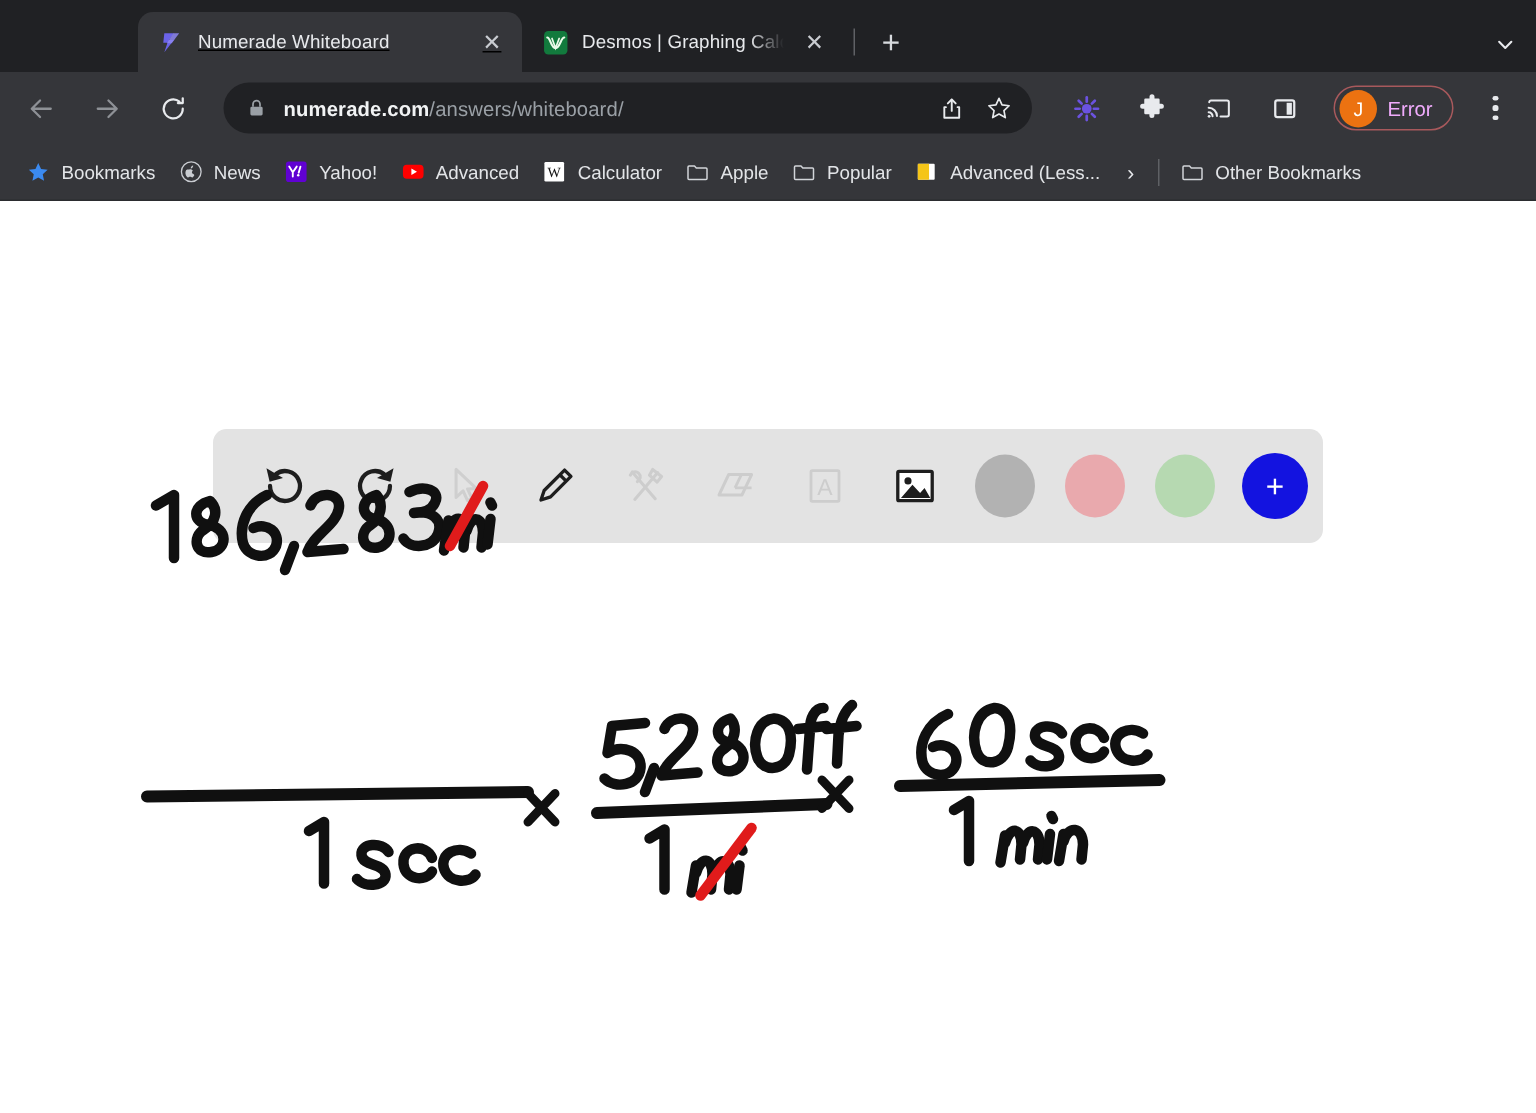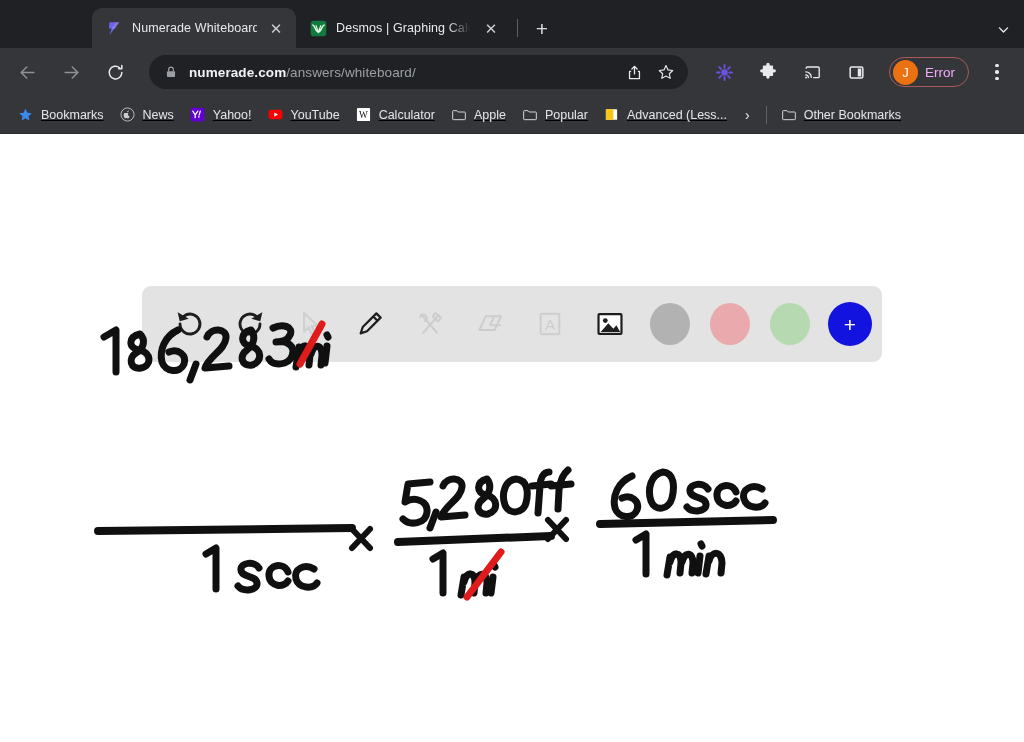--- a/index.html
+++ b/index.html
@@ -18,21 +18,21 @@
     height: 48px; background: #202124;
     display: flex; align-items: flex-end; position: relative;
   }
   .tab {
     height: 40px; display: flex; align-items: center;
     padding: 0 10px 0 14px; gap: 9px;
     border-radius: 10px 10px 0 0;
     position: relative; cursor: default;
     min-width: 0;
   }
-  .tab.active { background: #35363a; width: 204px; }
+  .tab.active { background: #35363a; width: 256px; text-decoration: underline; }
   .tab.inactive { background: transparent; width: 215px; }
   .tab-favicon { width: 17px; height: 17px; flex: 0 0 17px; display:block; }
   .tab-title {
     color: #e8eaed; font-size: 12.5px; white-space: nowrap;
     overflow: hidden; flex: 1 1 auto; letter-spacing: .1px;
   }
   .tab.inactive .tab-title {
     -webkit-mask-image: linear-gradient(to right,#000 82%,transparent 99%);
     mask-image: linear-gradient(to right,#000 82%,transparent 99%);
   }
@@ -90,21 +90,21 @@
   .kebab { display:flex; flex-direction:column; gap:3px; align-items:center; }
   .kebab i { width:3.5px; height:3.5px; background:#e8eaed; border-radius:50%; display:block; }
 
   
   .bookmarks {
     height: 38px; background: #35363a; display: flex; align-items: center;
     padding: 0 10px; gap: 0px; border-bottom: 1px solid #2b2c2f;
   }
   .bm {
     display: flex; align-items: center; gap: 7px;
-    padding: 4px 8px; border-radius: 4px; flex: 0 0 auto; text-decoration: underline;
+    padding: 4px 8px; border-radius: 4px; flex: 0 0 auto;
   }
   .bm-label { color: #e3e5e8; font-size: 12.5px; white-space: nowrap; }
   .bm-ico { width: 16px; height: 16px; flex:0 0 16px; display:block; }
   .bm-overflow { color:#e8eaed; font-size: 14px; padding: 4px 10px; font-weight:300;}
   .bm-sep { width:1px; height:18px; background:#5f6165; margin: 0 6px; }
 
   
   .page { position: relative; height: 608px; background: #ffffff; }
 
   .wb-toolbar {
@@ -299,21 +299,21 @@
       <span class="bm-label">Yahoo!</span>
     </div>
 
     <div class="bm">
       <span class="bm-ico">
         <svg viewBox="0 0 24 24" width="15" height="15">
           <rect x="1" y="4.5" width="22" height="15" rx="4.2" fill="#ff0000"></rect>
           <path d="M10 8.6 L16 12 L10 15.4 Z" fill="#fff"></path>
         </svg>
       </span>
-      <span class="bm-label">YouTube</span>
+      <span class="bm-label">Advanced</span>
     </div>
 
     <div class="bm">
       <span class="bm-ico">
         <svg viewBox="0 0 24 24" width="15" height="15">
           <rect x="1.5" y="1.5" width="21" height="21" rx="1.5" fill="#fff"></rect>
           <text x="12" y="17.5" font-family="Liberation Serif, serif" font-size="15" text-anchor="middle" fill="#101010">W</text>
         </svg>
       </span>
       <span class="bm-label">Calculator</span>

